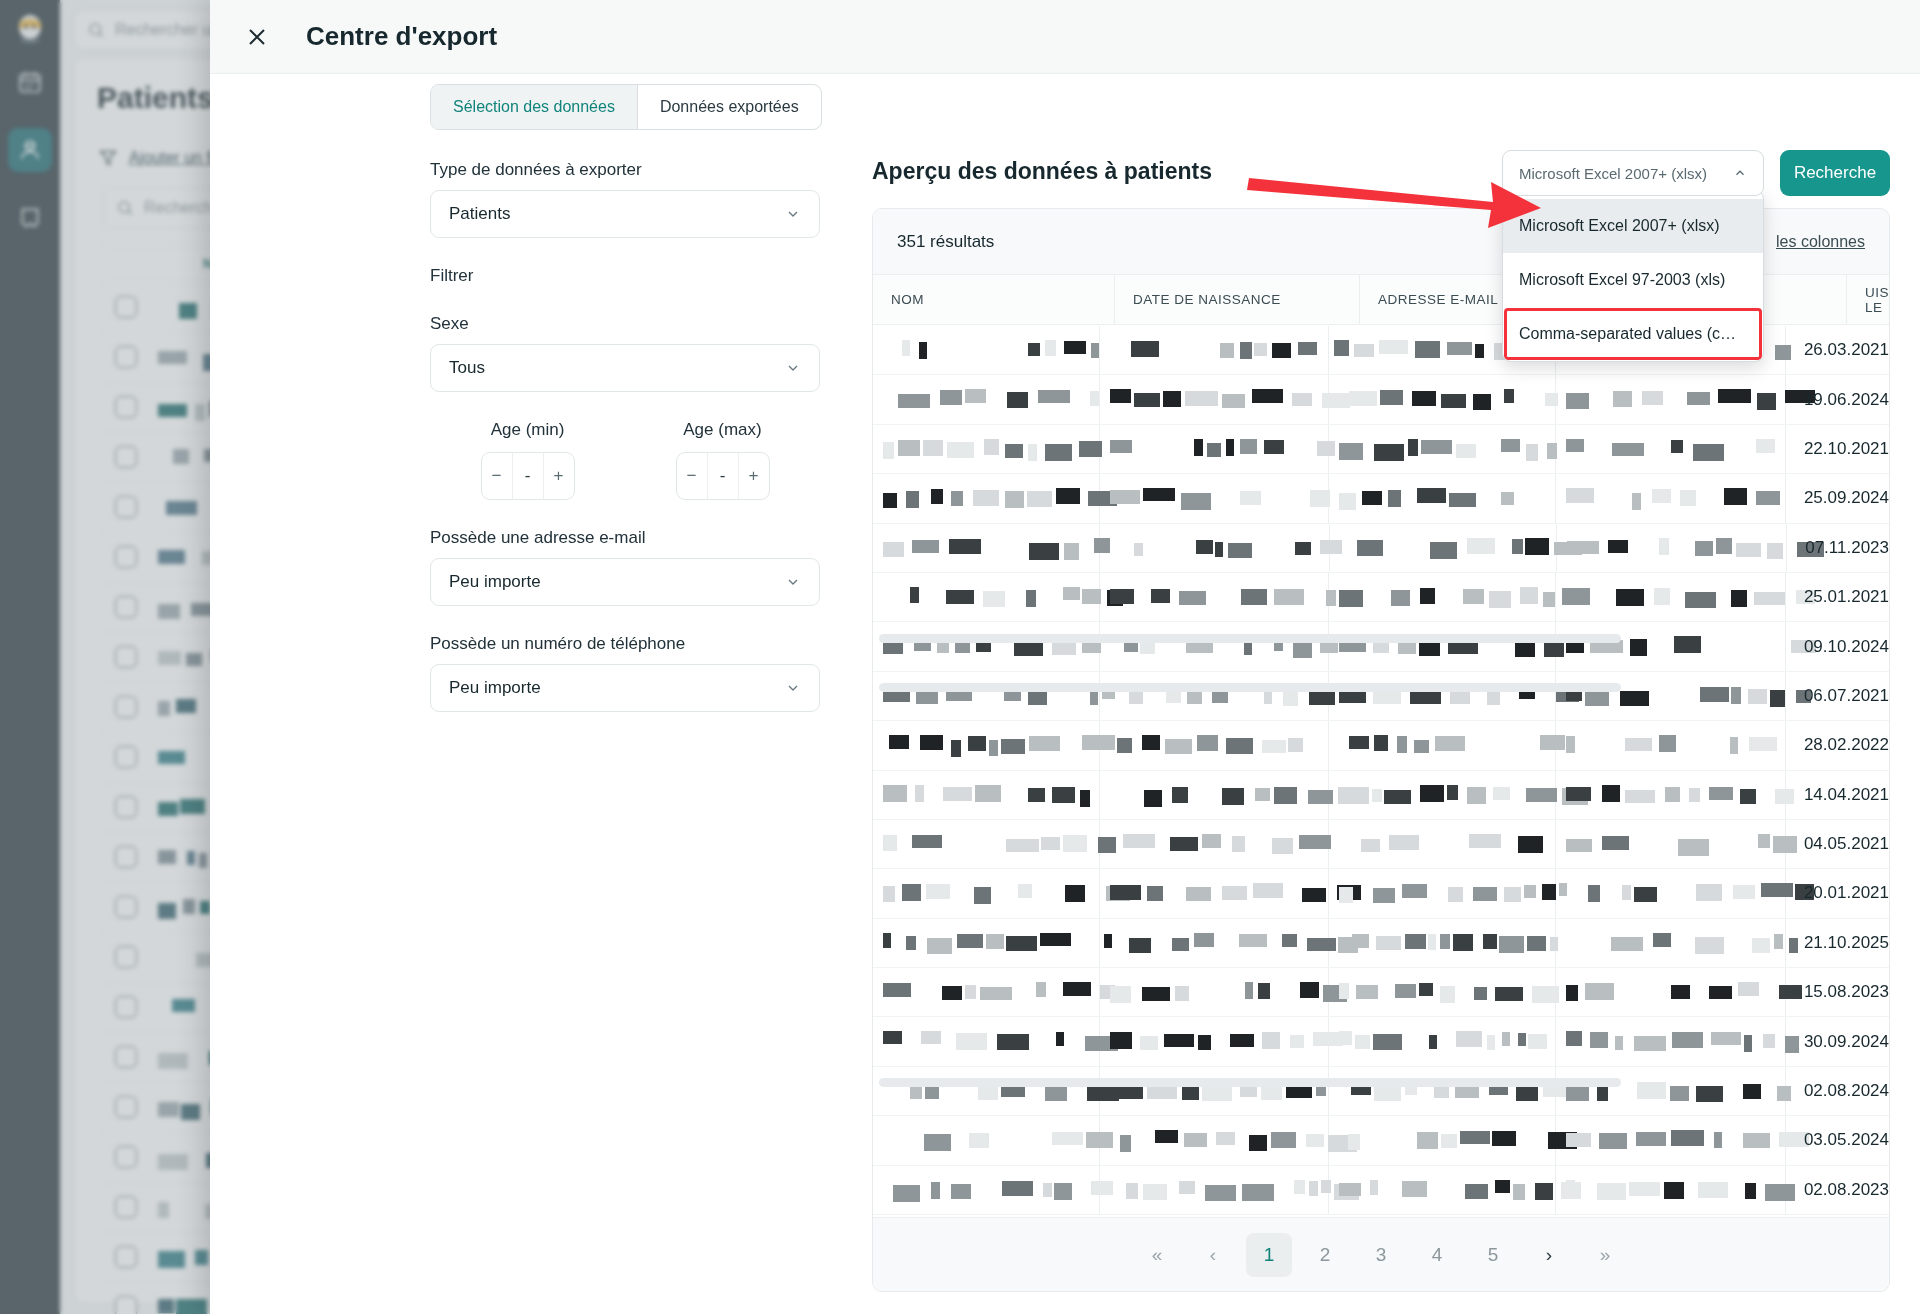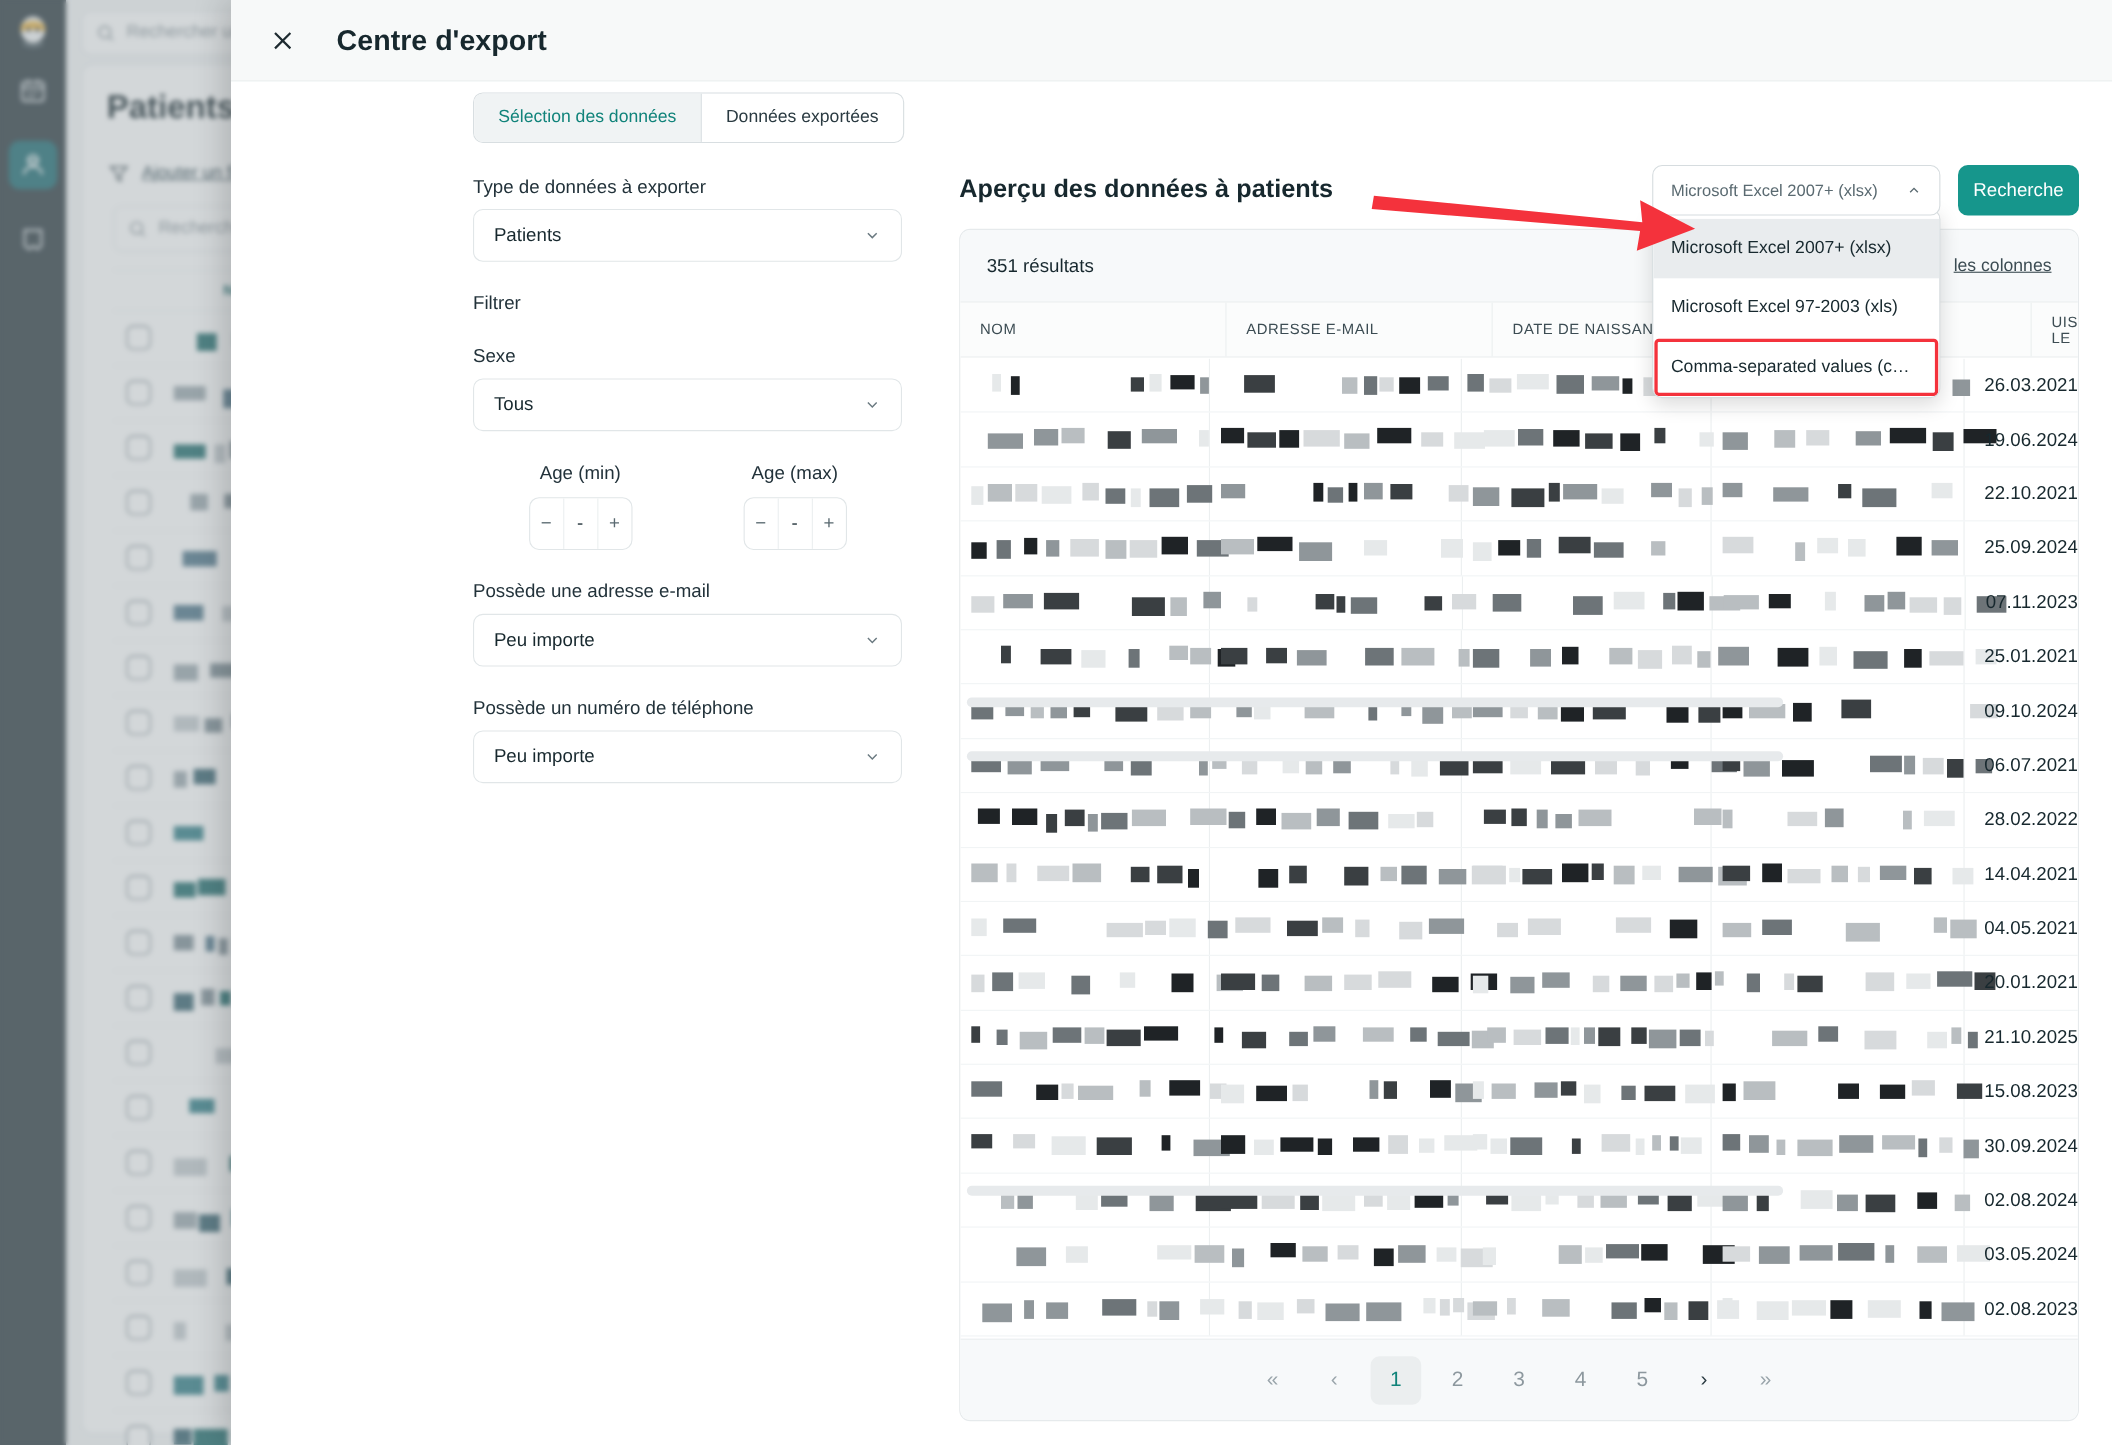--- a/index.html
+++ b/index.html
@@ -688,22 +688,22 @@
 
       <div class="export-btn">Recherche</div>
 
       <div class="table-card">
         <div class="table-head-bar">
           <span class="results-count">351 résultats</span>
           <span class="cols-link">les colonnes</span>
         </div>
         <div class="thead" id="thead">
             <div class="th" style="width: 250px;">NOM</div>
+            <div class="th" style="width: 253px;">DATE DE NAISSANCE</div>
             <div class="th" style="width: 250px;">ADRESSE E-MAIL</div>
-            <div class="th" style="width: 253px;">DATE DE NAISSANCE</div>
             <div class="th" style="width: 253px;">NUMÉR</div>
             <div class="th" style="width: 200px; flex: 1 1 0%; border-right: none;">UIS LE</div>
           </div>
         <div class="tbody" id="tbody">
             <div class="tr">
               <div class="td" style="width: 250px;">
                 <span class="px" style="left: 29px; top: 14px; width: 8px; height: 16px; background: rgb(230, 233, 234);"></span>
                 <span class="px" style="left: 46px; top: 16px; width: 8px; height: 17px; background: rgb(31, 35, 38);"></span>
                 <span class="px" style="left: 155px; top: 17px; width: 12px; height: 13px; background: rgb(58, 63, 66);"></span>
                 <span class="px" style="left: 172px; top: 14px; width: 11px; height: 16px; background: rgb(230, 233, 234);"></span>

